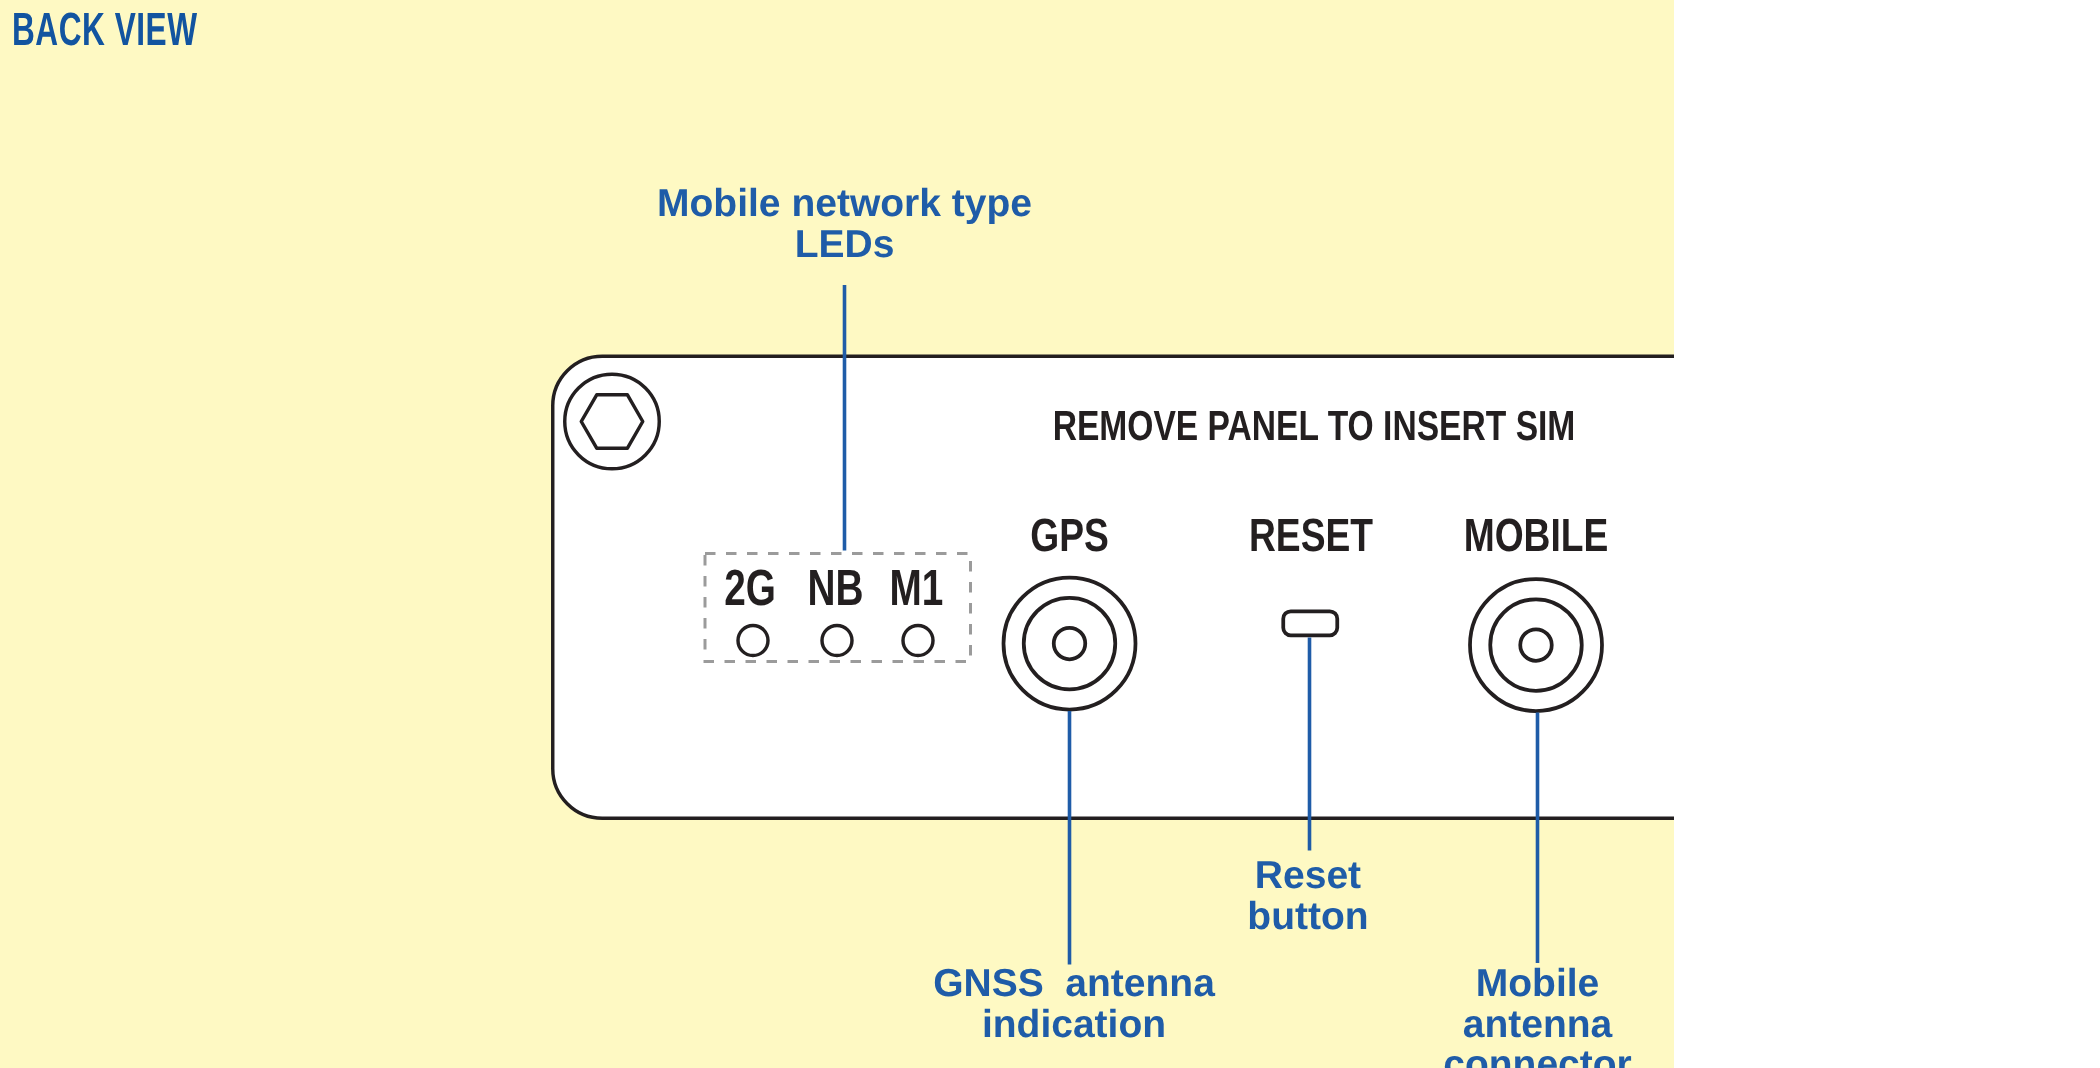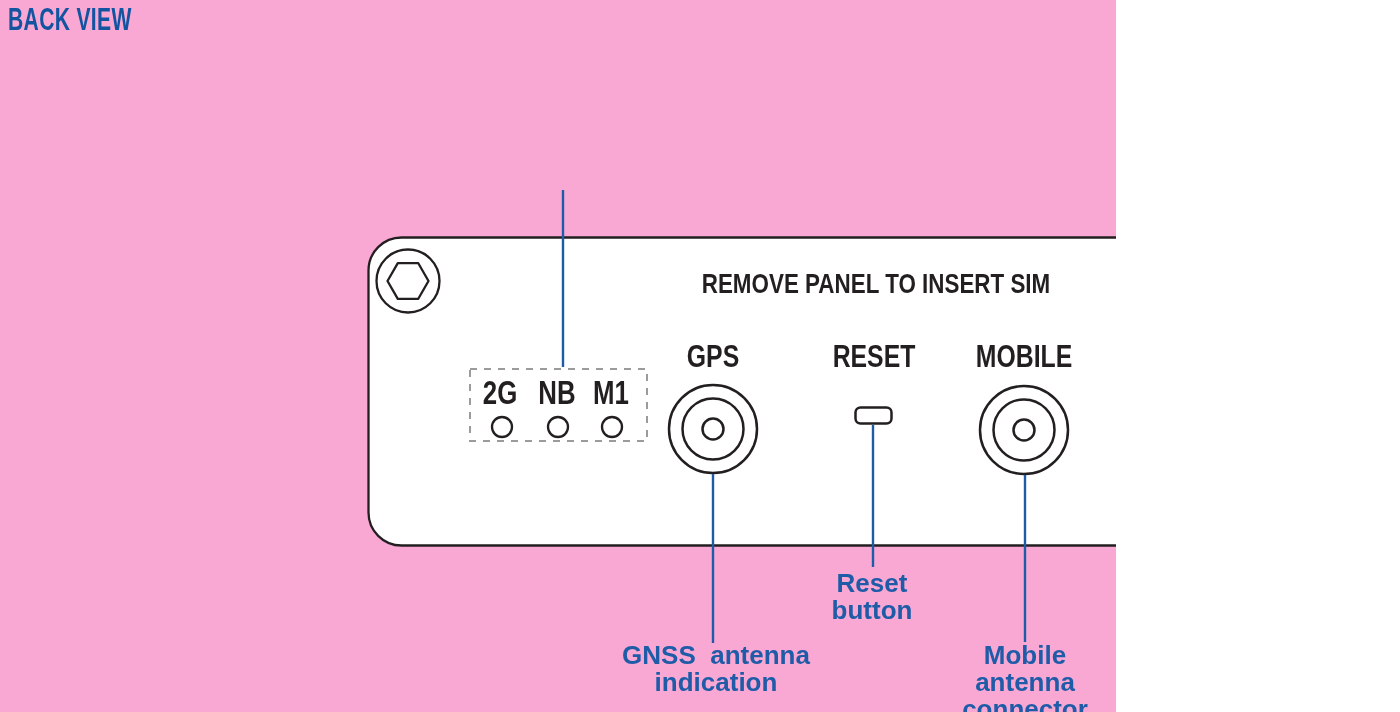--- a/index.html
+++ b/index.html
@@ -1,19 +1,19 @@
 <!DOCTYPE html>
 <html><head>
 <meta charset="utf-8">
 <style>
   html,body{margin:0;padding:0;background:#ffffff;}
   .stage{
     position:relative;
     width:1116px;height:712px;
-    background:#f9a8d4;
+    background:#fef9c3;
     font-family:"Liberation Sans",sans-serif;
     overflow:hidden;
   }
   .page-title{
     position:absolute;left:8px;top:4px;
     font-size:31px;font-weight:bold;line-height:31px;
     color:#1254a0;
     transform:scaleX(0.68);
     transform-origin:left center;
     letter-spacing:0.5px;
@@ -120,20 +120,22 @@
 
     <g stroke="#1f5ca8" stroke-width="2.4">
       <line x1="563" y1="190" x2="563" y2="367"></line>
       <line x1="1167" y1="186" x2="1167" y2="374"></line>
       <line x1="713" y1="474" x2="713" y2="643"></line>
       <line x1="873" y1="425" x2="873" y2="567"></line>
       <line x1="1025" y1="475" x2="1025" y2="642"></line>
     </g>
   </svg>
 
+  <div class="blue-label" id="lbl-network">Mobile network type
+LEDs</div>
   <div class="blue-label" id="lbl-reset">Reset
 button</div>
   <div class="blue-label" id="lbl-gnss">GNSS  antenna
 indication</div>
   <div class="blue-label" id="lbl-mobileant">Mobile antenna
 connector</div>
 
   <div class="sim-notice" id="sim-notice">REMOVE PANEL TO INSERT SIM</div>
   <div class="panel-heading" id="hd-gps">GPS</div>
   <div class="panel-heading" id="hd-reset">RESET</div>

